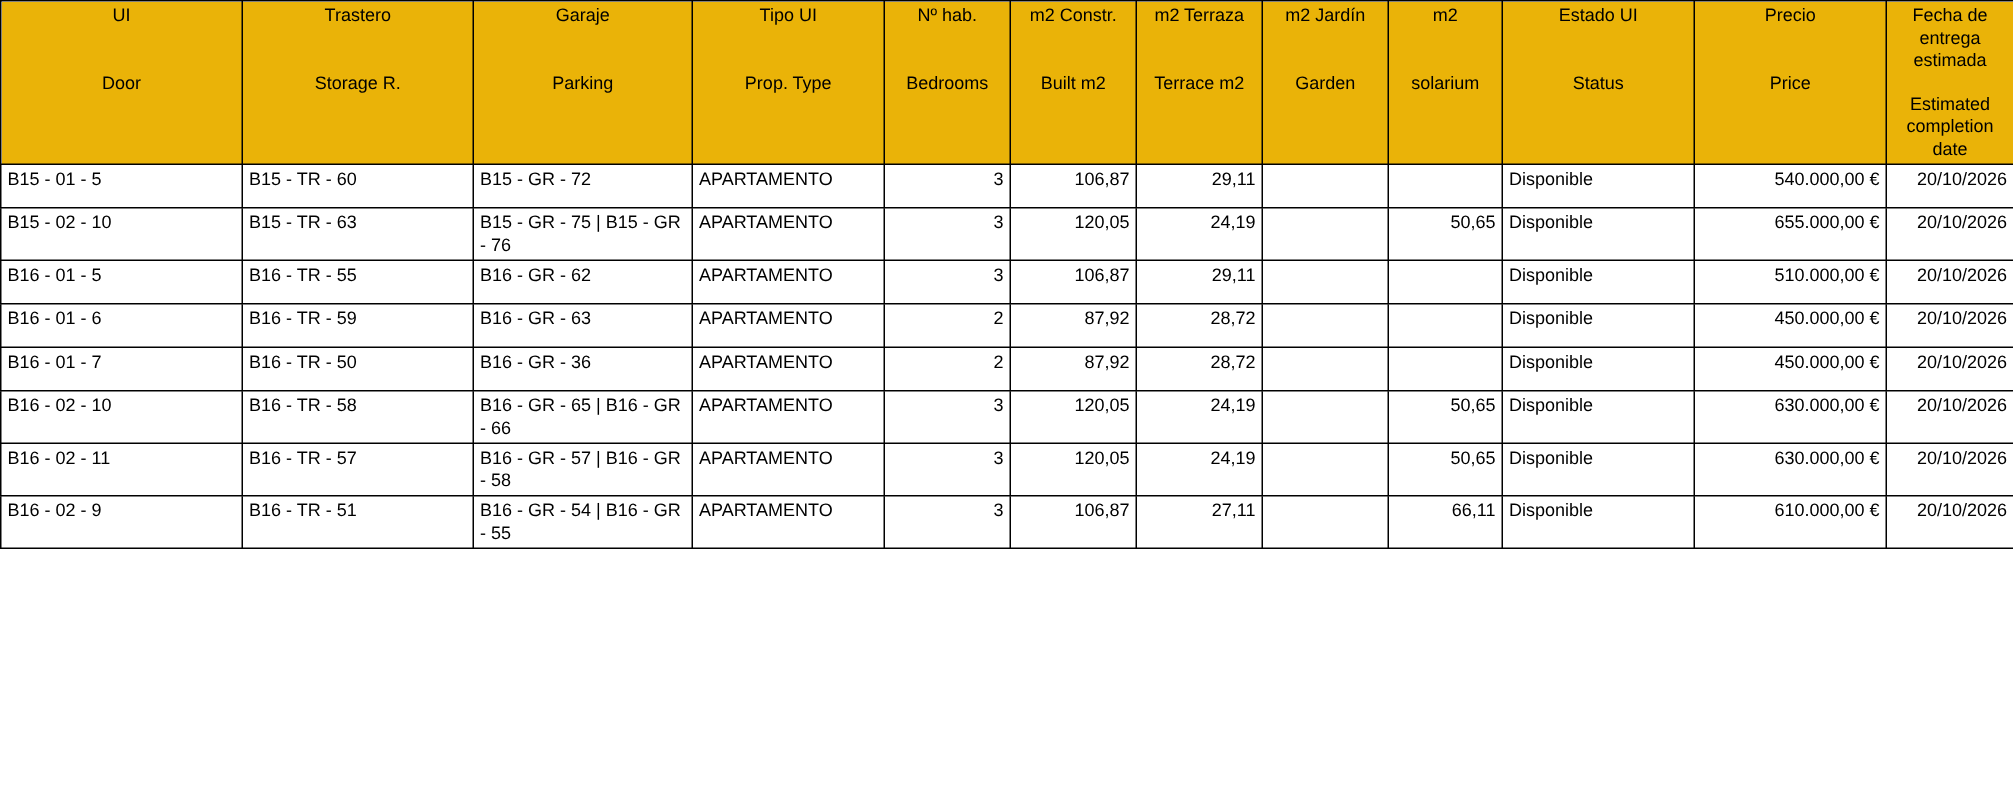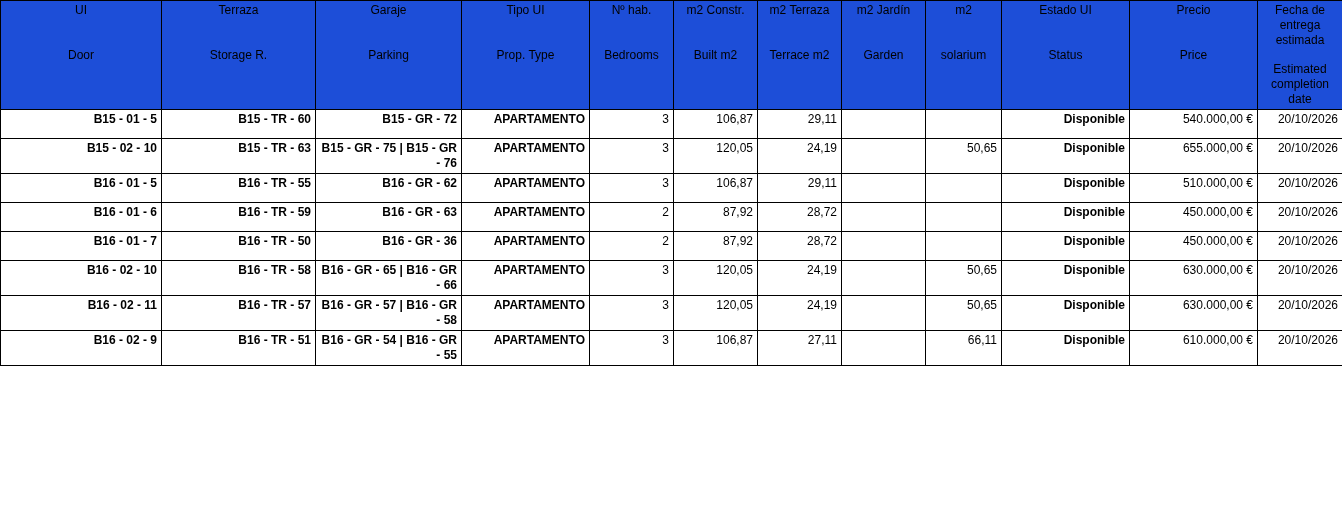--- a/index.html
+++ b/index.html
@@ -23,33 +23,33 @@
   table.sheet th, table.sheet td {
     border: 1px solid #000000;
     padding: 2px 4px;
     vertical-align: top;
     font-weight: normal;
     font-size: 12px;
     line-height: 15px;
     overflow: hidden;
   }
   thead th {
-    background: #1d4ed8;
+    background: #eab308;
     text-align: center;
     vertical-align: middle;
     height: 104px;
     padding: 4px 3px;
   }
   .hdr-es { display: block; }
   .hdr-sp { display: block; height: 30px; }
   .hdr-en { display: block; }
   .hdr-multi { line-height: 14px; }
   tbody td { height: 24px; }
   tbody td.num { text-align: right; }
-  tbody td.left { text-align: right; font-weight: bold; }
+  tbody td.left { text-align: left; }
   
   col.c0 { width: 161px; }
   col.c1 { width: 154px; }
   col.c2 { width: 146px; }
   col.c3 { width: 128px; }
   col.c4 { width: 84px; }
   col.c5 { width: 84px; }
   col.c6 { width: 84px; }
   col.c7 { width: 84px; }
   col.c8 { width: 76px; }
@@ -76,21 +76,21 @@
       <col class="c11">
   </colgroup>
   <thead>
     <tr>
       <th>
         <span class="hdr-es">UI</span>
         <span class="hdr-sp"></span>
         <span class="hdr-en">Door</span>
       </th>
       <th>
-        <span class="hdr-es">Terraza</span>
+        <span class="hdr-es">Trastero</span>
         <span class="hdr-sp"></span>
         <span class="hdr-en">Storage R.</span>
       </th>
       <th>
         <span class="hdr-es">Garaje</span>
         <span class="hdr-sp"></span>
         <span class="hdr-en">Parking</span>
       </th>
       <th>
         <span class="hdr-es">Tipo UI</span>

